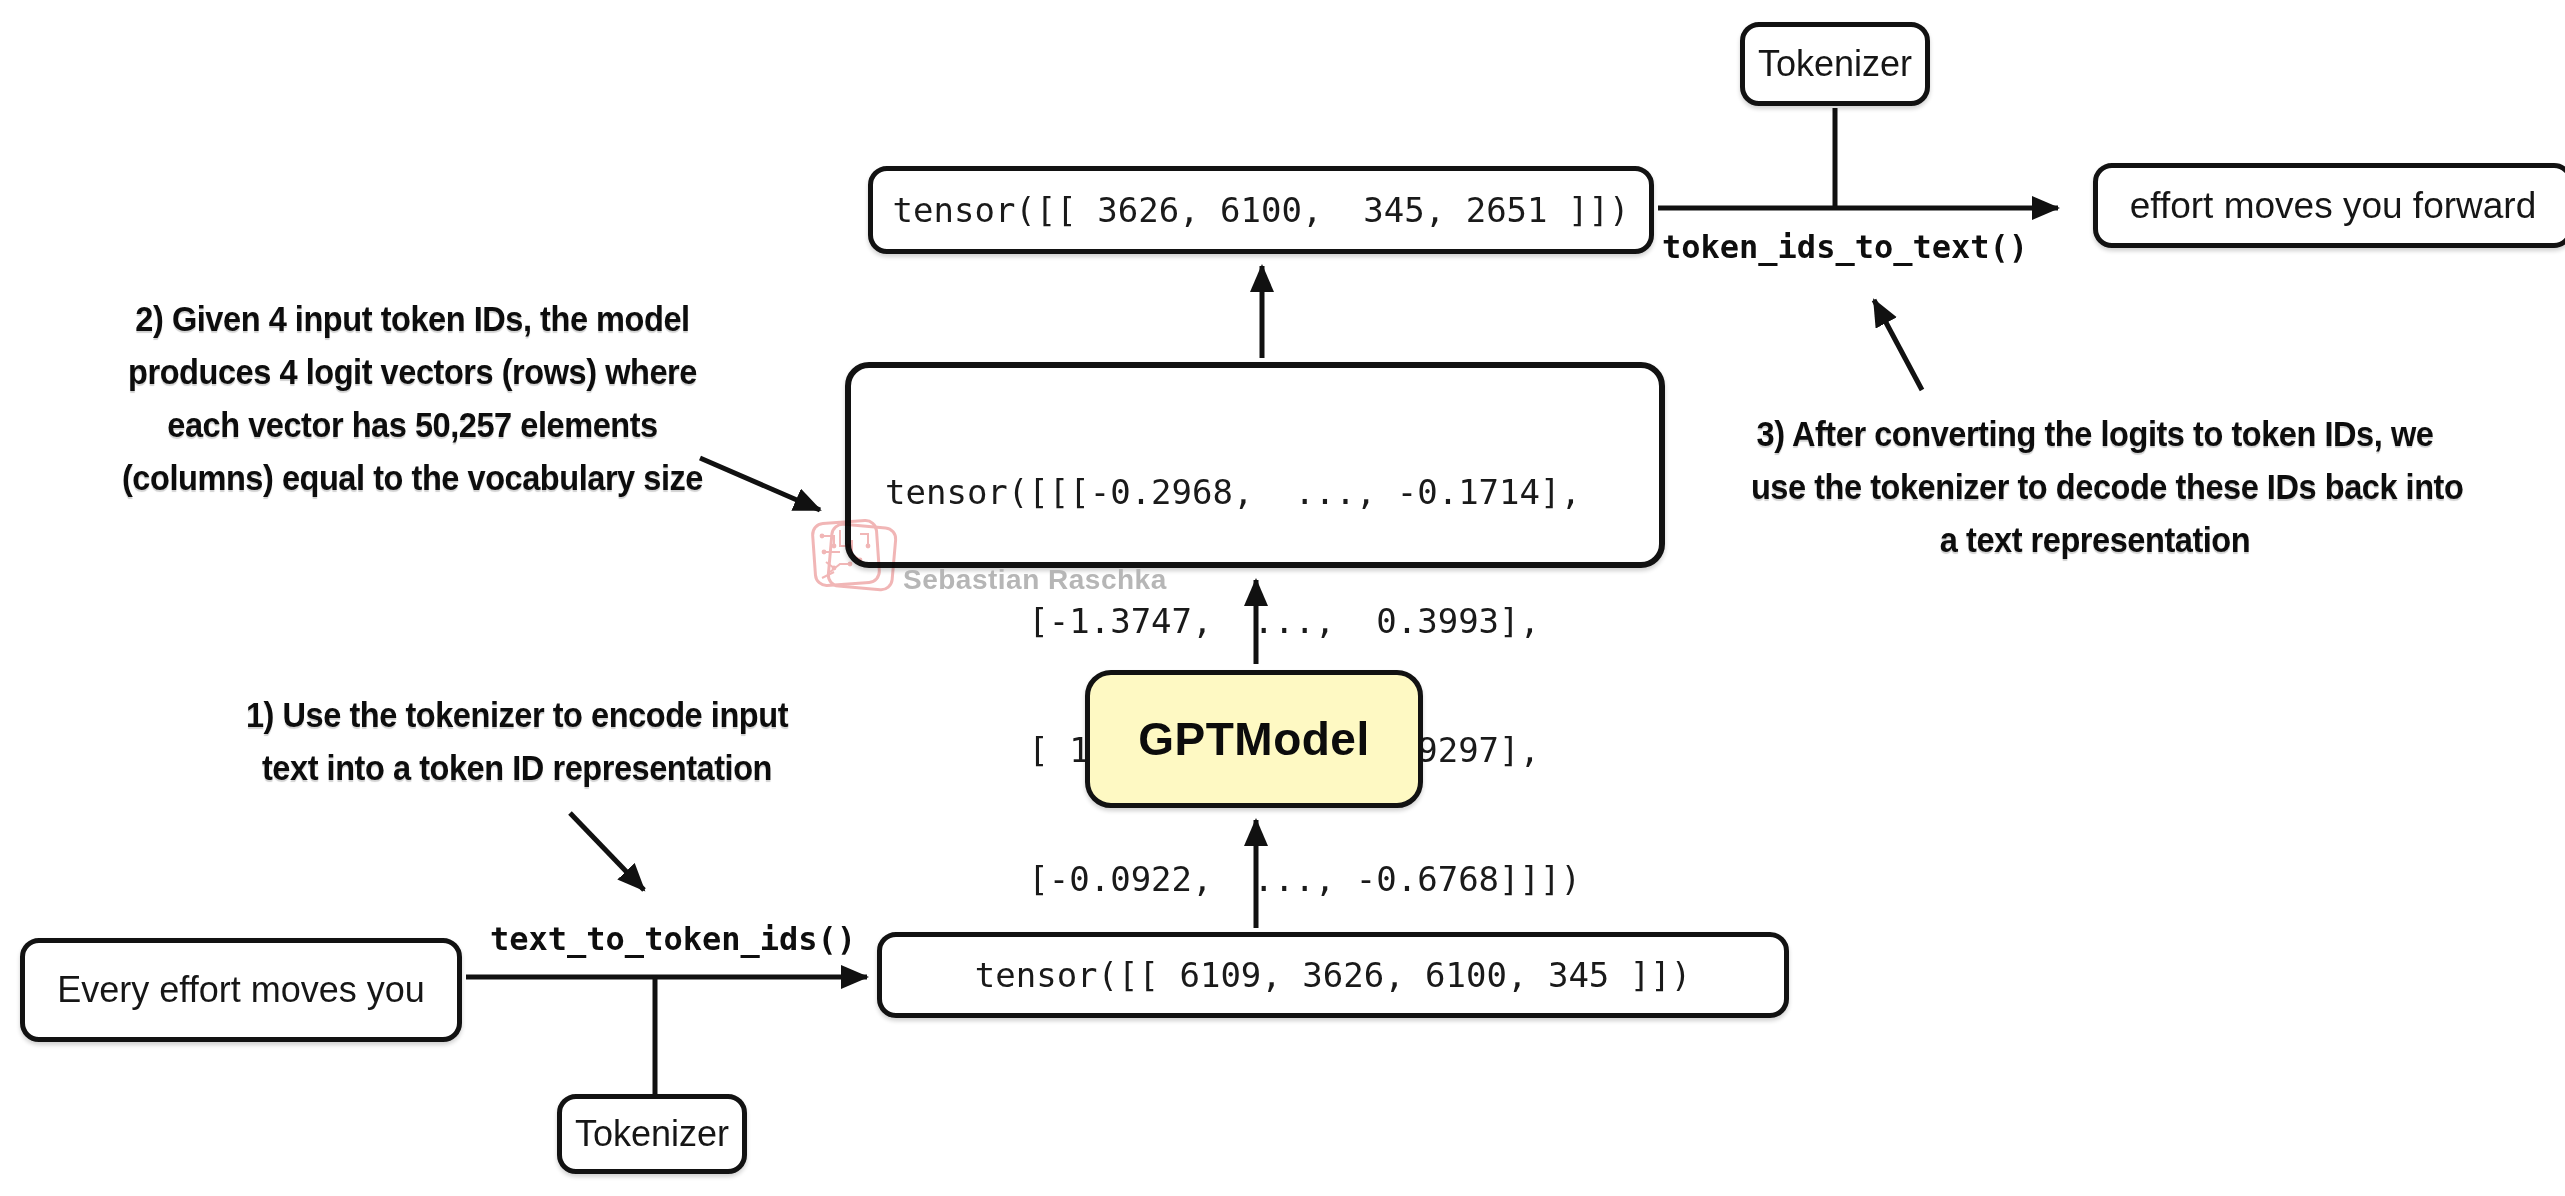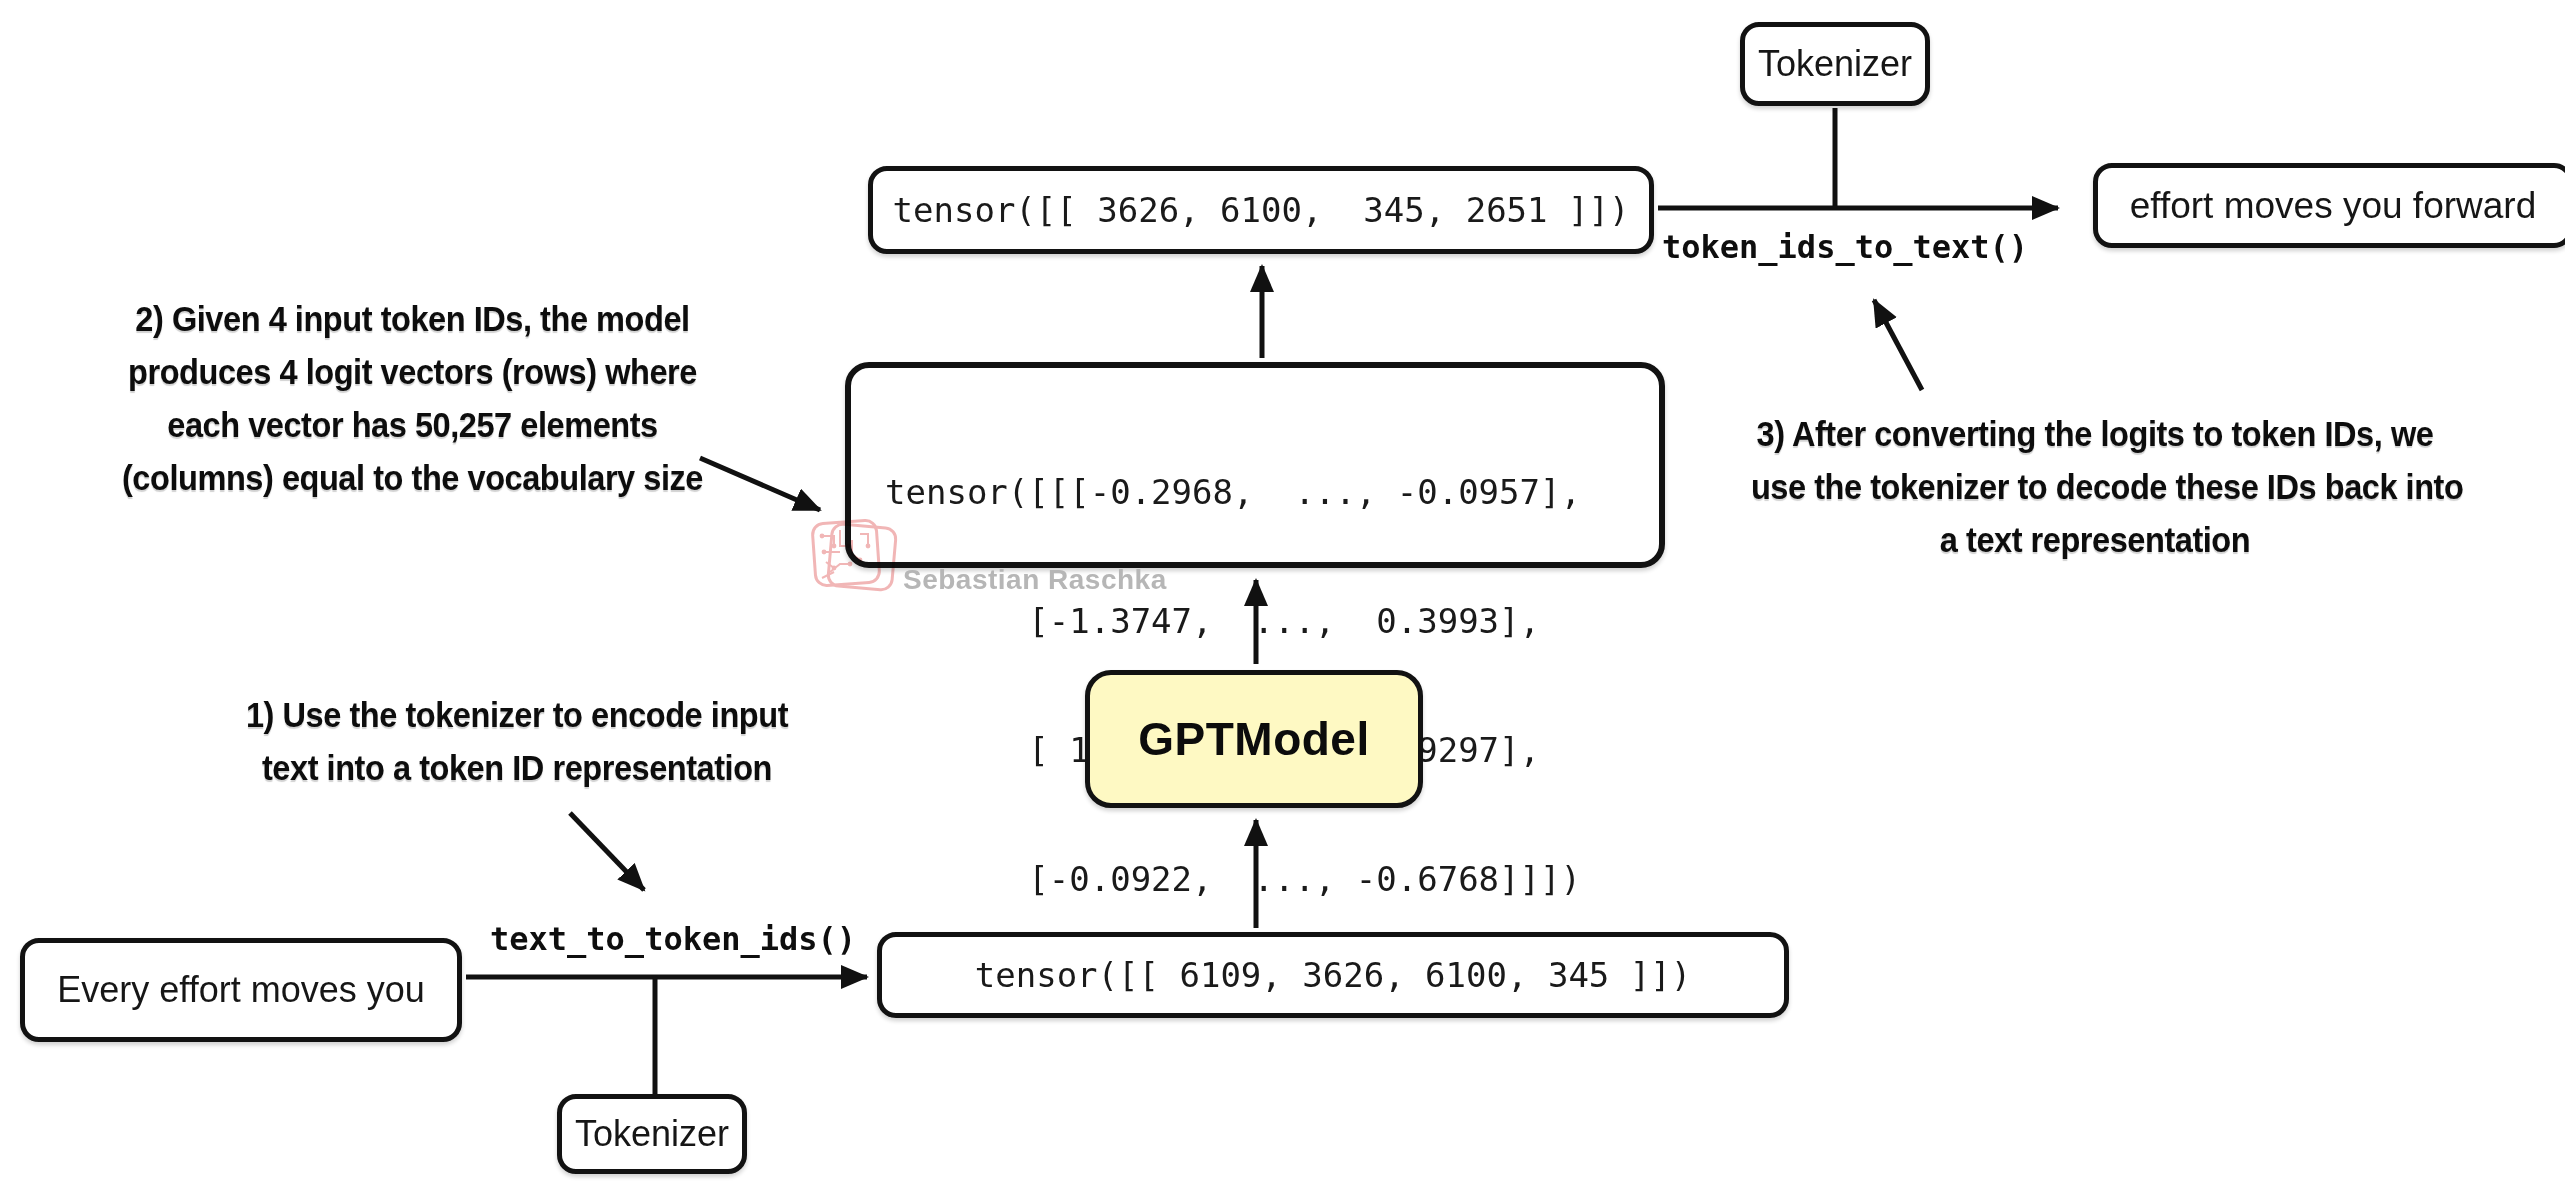--- a/index.html
+++ b/index.html
@@ -74,21 +74,21 @@
   </div>
 
   <div class="box plain" style="left:2070px;top:163px;width:480px;height:85px;font-size:37px;margin-left:23px;">
     <span>effort moves you forward</span>
   </div>
 
   <div class="fn-label" style="left:1662px;top:228px;">token_ids_to_text()</div>
 
   <div class="box code-block" style="left:845px;top:362px;width:820px;height:206px;border-width:6px;border-radius:24px;">
     <div class="code-lines">
-      <div>tensor([[[-0.2968,  ..., -0.0957],</div>
+      <div>tensor([[[-0.2968,  ..., -0.1714],</div>
       <div>       [-1.3747,  ...,  0.3993],</div>
       <div>       [ 1.8251,  ..., -0.9297],</div>
       <div>       [-0.0922,  ..., -0.6768]]])</div>
     </div>
   </div>
 
   <div class="box gpt" style="left:1085px;top:670px;width:338px;height:138px;border-radius:26px;">
     <span>GPTModel</span>
   </div>
 

